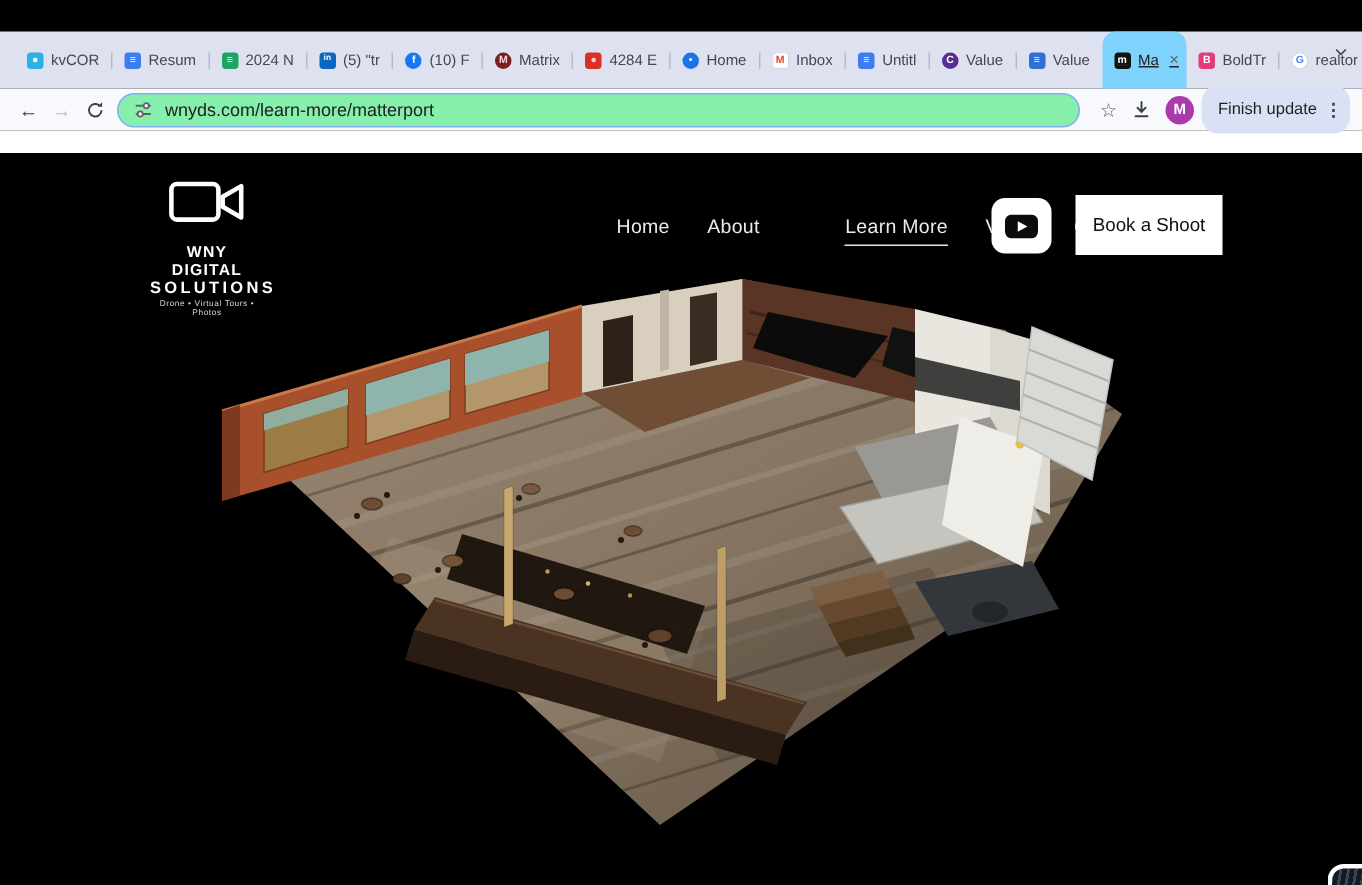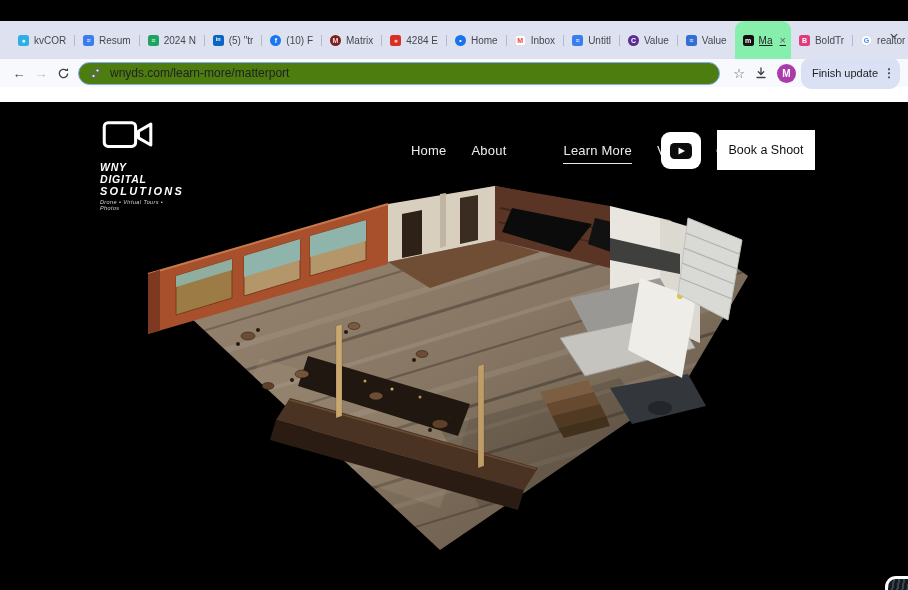--- a/index.html
+++ b/index.html
@@ -7,59 +7,59 @@
               font-family:"Liberation Sans", sans-serif; }
 
   
   .top-strip { height:21px; background:#000; }
 
   .tabstrip { height:38px; background:#dee1f0; display:flex; align-items:center;
               padding-left:10px; position:relative; }
   .tabs { display:flex; align-items:center; height:100%; }
   .tab { display:flex; align-items:center; gap:5px; padding:0 8px; height:100%;
          font-size:10px; color:#44484e; cursor:default; }
-  .tab.active { background:#86efac; border-radius:9px 9px 0 0; padding-right:5px;
+  .tab.active { background:#7dd3fc; border-radius:9px 9px 0 0; padding-right:5px;
                 color:#202124;text-decoration:underline; }
   .tab-label { white-space:nowrap; overflow:hidden; max-width:32px; display:inline-block; }
   .tab.active .tab-label { max-width:22px; }
   .favicon { width:11px; height:11px; border-radius:2.5px; display:flex; align-items:center;
              justify-content:center; font-size:7px; font-weight:bold; flex:none;
              line-height:1; }
   .favicon.circle { border-radius:50%; }
   .favicon.bordered { box-shadow: inset 0 0 0 0.5px #c4c9d6; }
   .favicon.linkedin { font-size:5.5px; }
   .tab-divider { width:1px; height:11px; background:#b4bace; flex:none; }
   .tab-close { font-size:11px; color:#5f6368; margin-left:2px; }
   .tabmenu-chevron { position:absolute; right:9px; top:6px; }
 
   .toolbar { height:28px; background:#f8f9fd; display:flex; align-items:center;
              padding:0 8px; }
   .nav-btn { width:22px; height:22px; display:flex; align-items:center; justify-content:center;
              font-size:13px; color:#3c4043; border-radius:50%; }
   .nav-btn.disabled { color:#b9bcc1; }
-  .omnibox { flex:1; height:23px; margin:0 8px 0 4px; background:#4d7c0f;
+  .omnibox { flex:1; height:23px; margin:0 8px 0 4px; background:#86efac;
              border:1.5px solid #85acf7; border-radius:13px; display:flex;
              align-items:center; padding:0 10px; gap:8px; }
   .omnibox .url { font-size:12px; color:#202124; }
   .tool-icon { display:flex; align-items:center; justify-content:center; width:22px; height:22px; }
   .star-glyph { font-size:13px; color:#5f6368; }
   .avatar { width:19px; height:19px; border-radius:50%; background:#ab3bab; color:#fff;
             font-size:10px; font-weight:bold; display:flex; align-items:center;
             justify-content:center; margin:0 5px; }
   .update-chip { height:32px; border-radius:11px; background:#dbe1f5; display:flex;
                  align-items:center; gap:5px; padding:0 5px 0 11px; font-size:11px;
                  color:#1f1f1f; }
   .kebab { font-size:12px; color:#444; font-weight:bold; }
 
   .white-gap { height:15px; background:#fff; }
 
   
   .page { position:relative; height:501px; background:#000; overflow:hidden; }
 
-  .logo { position:absolute; left:100px; top:14px; width:76px; color:#fff;font-style:italic; }
+  .logo { position:absolute; left:100px; top:14px; width:76px; text-align:center; color:#fff; }
   .logo-line1 { font-size:10.5px; font-weight:bold; letter-spacing:0.8px; margin-top:3px; }
   .logo-line2 { font-size:11px; font-weight:bold; letter-spacing:2.2px; }
   .logo-tagline { font-size:5.5px; color:#d9d9d9; letter-spacing:0.4px; margin-top:2px; }
 
   .main-nav { position:absolute; left:411px; top:41px; display:flex; gap:25px;
               font-size:13px; color:#ececec; letter-spacing:0.2px; }
   .nav-item { padding-bottom:5px; cursor:pointer; }
   .nav-item.active { border-bottom:1px solid #e8e8e8;margin-left:32px; }
 
   .yt-btn { position:absolute; left:661px; top:30px; width:40px; height:37px;

